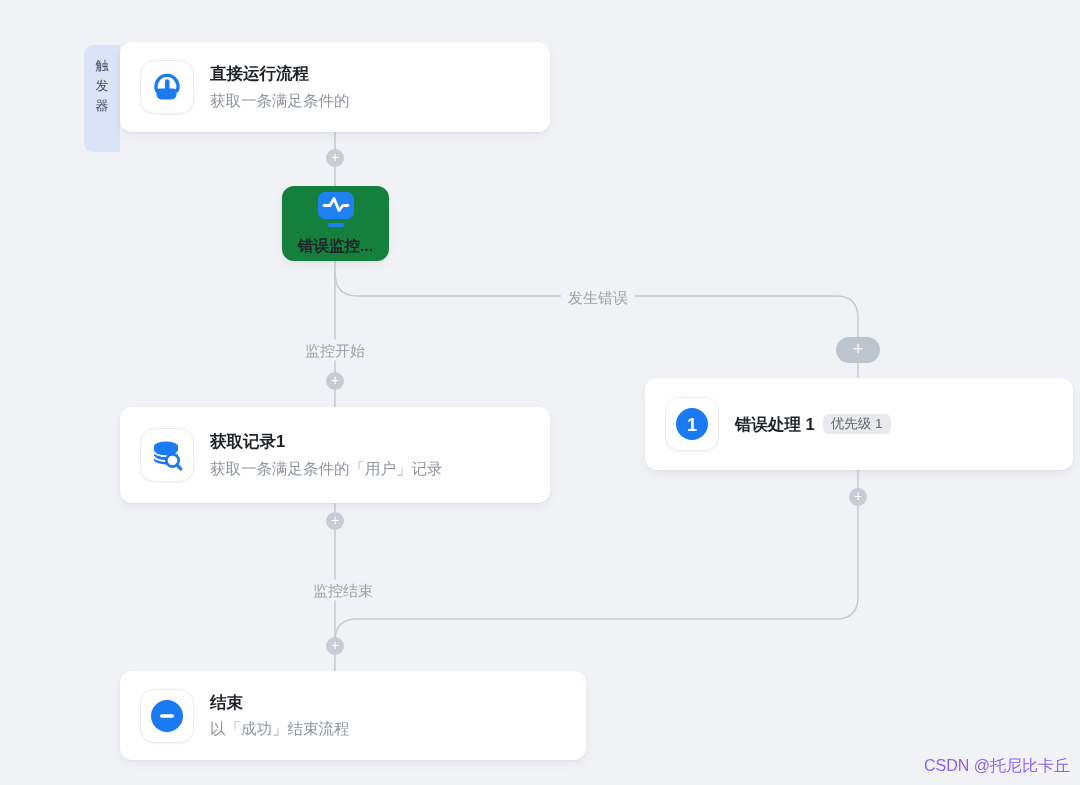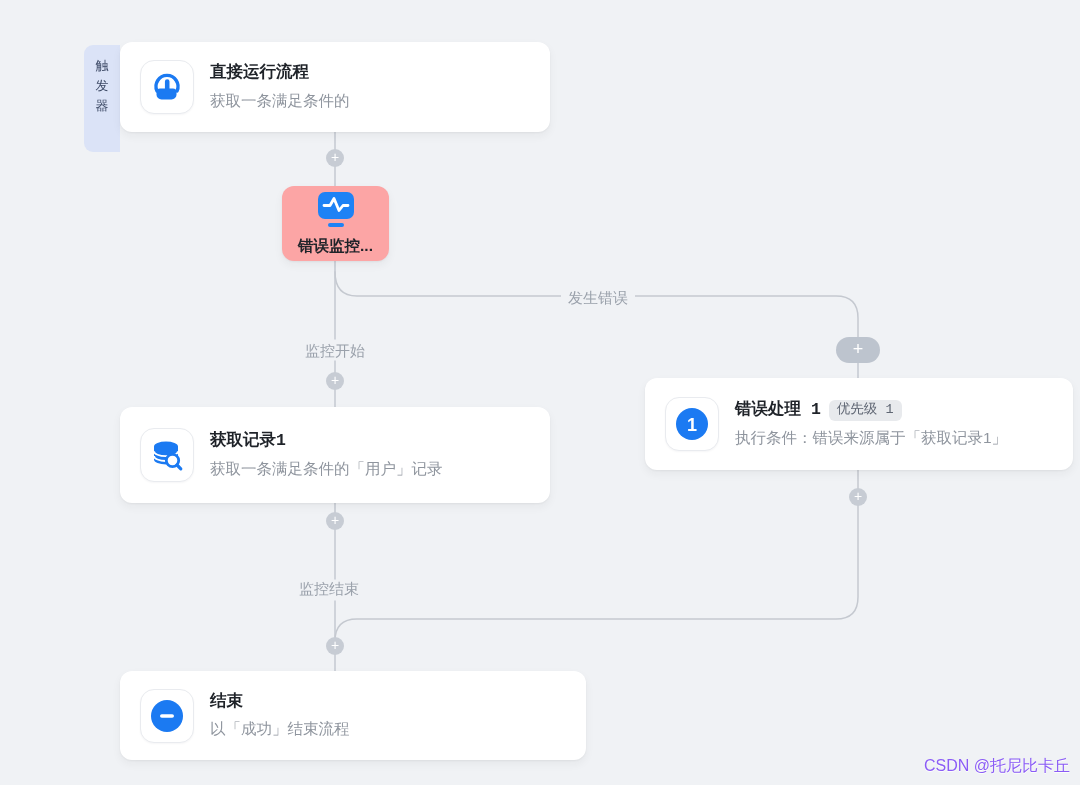--- a/index.html
+++ b/index.html
@@ -36,36 +36,36 @@
     box-shadow:0 4px 10px rgba(31,35,41,.05),0 1px 2px rgba(31,35,41,.05);
     display:flex;align-items:center;box-sizing:border-box;
   }
   .icon-box{
     width:52px;height:52px;border-radius:14px;background:#fff;
     border:1px solid #e9ebef;flex:0 0 auto;
     display:flex;align-items:center;justify-content:center;
     box-shadow:0 1px 2px rgba(31,35,41,.04);
   }
   .card-text{margin-left:16px;min-width:0;}
-  .card-title{font-size:16.5px;font-weight:700;color:#1f2329;line-height:1.25;display:flex;align-items:center;font-family:Liberation Mono, monospace;}
+  .card-title{font-size:16.5px;font-weight:700;color:#1f2329;line-height:1.25;display:flex;align-items:flex-start;}
   .card-sub{font-size:15.5px;color:#8f959e;margin-top:7px;line-height:1.3;white-space:nowrap;}
   .badge{
     display:inline-block;margin-left:8px;background:#e8eaed;color:#5f6673;
     font-size:13.5px;font-weight:400;border-radius:6px;padding:2px 8px;line-height:1.2;
   }
   
   .trigger-tag{
     position:absolute;z-index:1;left:84px;top:45px;width:36px;height:107px;
     background:#dbe3f7;border-radius:9px 0 0 9px;box-sizing:border-box;
     color:#3d4a66;font-size:13px;line-height:1.55;text-align:center;
     padding:11px 11px;word-break:break-all;
   }
   
   .node-sm{
-    position:absolute;z-index:2;background:#fca5a5;border-radius:12px;
+    position:absolute;z-index:2;background:#15803d;border-radius:12px;
     box-shadow:0 4px 10px rgba(31,35,41,.05),0 1px 2px rgba(31,35,41,.05);
     display:flex;flex-direction:column;align-items:center;justify-content:center;
   }
   .node-sm-label{font-size:15.5px;font-weight:700;color:#1f2329;margin-top:8px;white-space:nowrap;}
   .monitor-glyph{display:flex;flex-direction:column;align-items:center;}
   .watermark{
     position:absolute;right:10px;bottom:8px;z-index:4;
     color:#8b5cf6;font-size:16px;text-shadow:0 1px 0 rgba(255,255,255,.85);
   }
 </style>
@@ -78,21 +78,21 @@
     <path d="M335,260 V407"></path>
     <path d="M335,495 V671"></path>
     <path d="M335,272 Q335,296 357,296 H836 Q858,296 858,318 V337"></path>
     <path d="M858,363 V378"></path>
     <path d="M858,470 V597 Q858,619 836,619 H357 Q335,619 335,641"></path>
   </g>
 </svg>
 
 <div class="edge-label" style="left:598px;top:297px;">发生错误</div>
 <div class="edge-label" style="left:335px;top:350px;">监控开始</div>
-<div class="edge-label" style="left:329px;top:590px;font-family:Liberation Mono, monospace;">监控结束</div>
+<div class="edge-label" style="left:343px;top:590px;">监控结束</div>
 
 <div class="plus-dot" style="left:335px;top:158px;">+</div>
 <div class="plus-dot" style="left:335px;top:381px;">+</div>
 <div class="plus-dot" style="left:335px;top:521px;">+</div>
 <div class="plus-dot" style="left:335px;top:646px;">+</div>
 <div class="plus-dot" style="left:858px;top:497px;">+</div>
 <div class="plus-pill" style="left:858px;top:350px;">+</div>
 
 <div class="trigger-tag">触发器</div>
 
@@ -129,21 +129,20 @@
     <svg width="36" height="36" viewBox="0 0 36 36">
       <circle cx="18" cy="18" r="16" fill="#1b7af2"></circle>
       <text x="18" y="24.5" text-anchor="middle" font-size="18" font-weight="bold" fill="#fff" font-family="Liberation Sans, sans-serif">1</text>
     </svg>
   </div>
   <div class="card-text">
     <div class="card-title">
       <span>错误处理 1</span>
       <span class="badge">优先级 1</span>
     </div>
-    <div class="card-sub">执行条件：错误来源属于「获取记录1」</div>
   </div>
 </div>
 
 <div class="card" style="left:120px;top:407px;width:430px;height:96px;padding:0 20px;">
   <div class="icon-box">
     <svg width="34" height="34" viewBox="0 0 34 34">
       <ellipse cx="16" cy="8.5" rx="12" ry="5" fill="#1b7af2"></ellipse>
       <path d="M4,8.5 L4,21.5 A12,5 0 0 0 28,21.5 L28,8.5 Z" fill="#1b7af2"></path>
       <path d="M4,13.2 A12,5 0 0 0 28,13.2" fill="none" stroke="#fff" stroke-width="1.8"></path>
       <path d="M4,18 A12,5 0 0 0 28,18" fill="none" stroke="#fff" stroke-width="1.8"></path>

